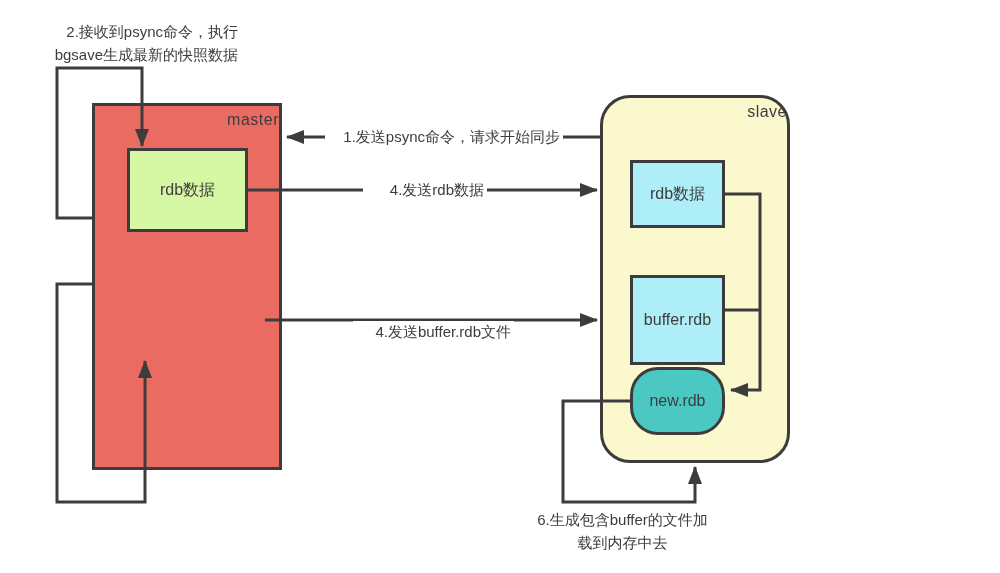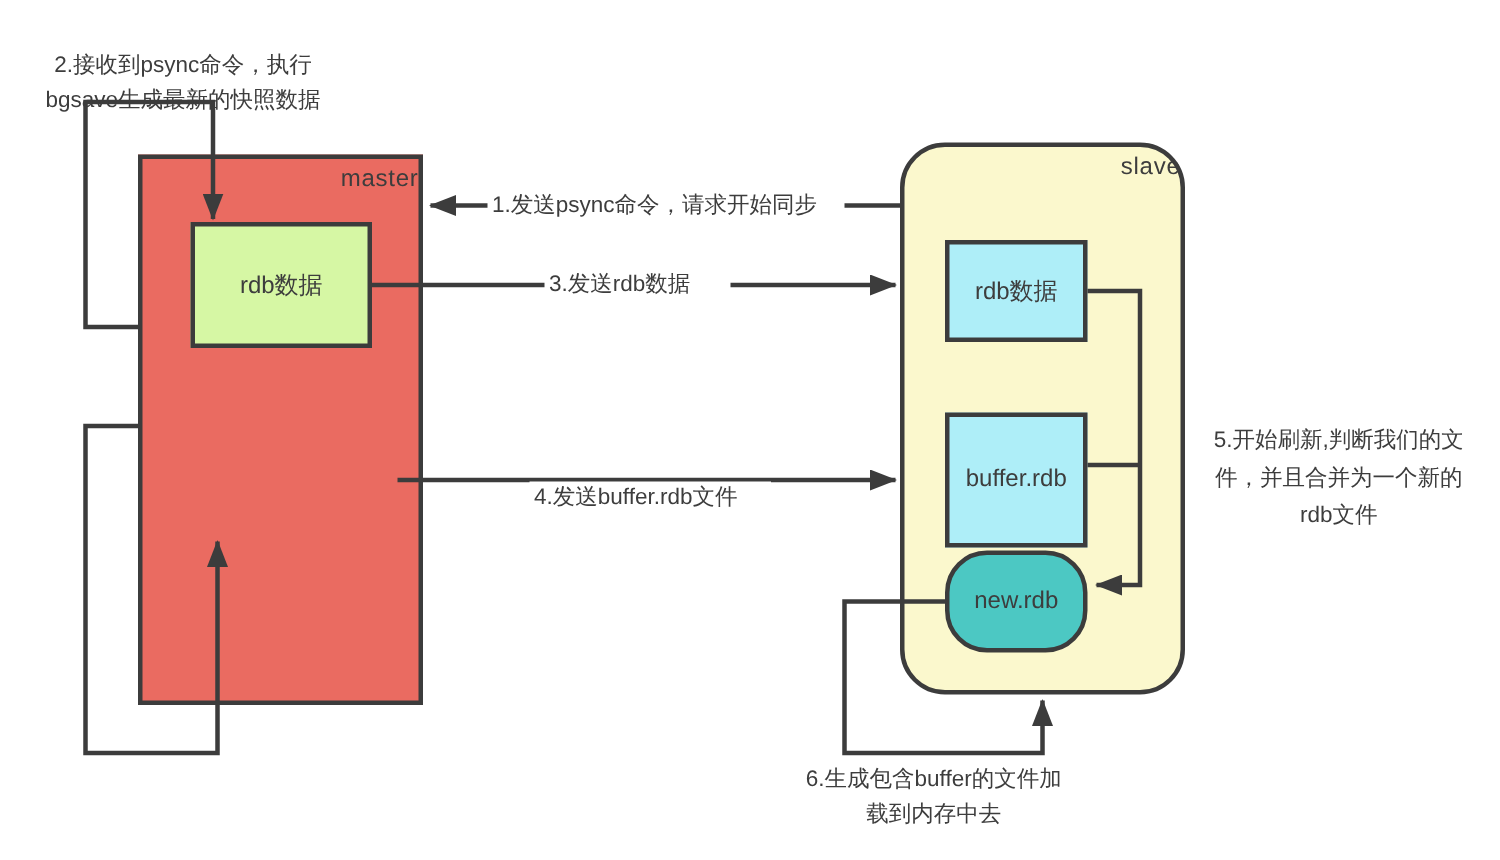--- a/index.html
+++ b/index.html
@@ -25,21 +25,21 @@
   #slave-box{left:600px;top:95px;width:190px;height:368px;background:var(--slave_fill,#fbf8cd);border-radius:30px;}
   #master-rdb{left:127px;top:148px;width:121px;height:84px;background:var(--node_green,#d6f7a4);}
   #master-repl{left:109px;top:285px;width:156px;height:72px;background:var(--node_green,#d6f7a4);}
   #slave-rdb{left:630px;top:160px;width:95px;height:68px;background:var(--node_cyan,#aeeef8);}
   #slave-buffer{left:630px;top:275px;width:95px;height:90px;background:var(--node_cyan,#aeeef8);}
   #slave-new{left:630px;top:367px;width:95px;height:68px;background:var(--node_teal,#4cc8c3);border-radius:28px;}
   #connectors{position:absolute;left:0;top:0;width:1000px;height:573px;z-index:5;pointer-events:none;}
   #connectors path{fill:none;stroke:var(--line,#3c3c3c);stroke-width:3;}
   .arrow-label{
     position:absolute;z-index:6;background:var(--canvas,#fff);font-size:15px;
-    text-align:left;padding:0 3px;line-height:21px;
+    text-align:right;padding:0 3px;line-height:21px;
   }
   .note{
     position:absolute;z-index:6;font-size:15px;line-height:23px;text-align:center;
     white-space:pre-line;
   }
   #note-step5{line-height:25px;}
   #note-step2-red{color:var(--red_text,#f17872);}
 </style>
 </head>
 <body>
@@ -77,24 +77,21 @@
     <path d="M 92 284 H 57 V 502 H 145 V 361" marker-end="url(#arrow)"></path>
     <path d="M 600 137 H 287" marker-end="url(#arrow)"></path>
     <path d="M 248 190 H 597" marker-end="url(#arrow)"></path>
     <path d="M 265 320 H 597" marker-end="url(#arrow)"></path>
     <path d="M 725 194 H 760 V 390 H 731" marker-end="url(#arrow)"></path>
     <path d="M 725 310 H 760"></path>
     <path d="M 630 401 H 563 V 502 H 695 V 467" marker-end="url(#arrow)"></path>
   </svg>
 
   <div class="arrow-label" style="left:325px;top:126px;width:232px;">1.发送psync命令，请求开始同步</div>
-  <div class="arrow-label" style="left:363px;top:179px;width:118px;">3.发送rdb数据</div>
+  <div class="arrow-label" style="left:363px;top:179px;width:118px;">4.发送rdb数据</div>
   <div class="arrow-label" style="left:353px;top:309px;width:155px;margin-top:12px;">4.发送buffer.rdb文件</div>
 
-  <div class="note" style="left:6px;top:32px;width:232px;">2.接收到psync命令，执行
+  <div class="note" style="left:6px;top:20px;width:232px;text-align:right;">2.接收到psync命令，执行
 bgsave生成最新的快照数据</div>
-  <div class="note" id="note-step5" style="left:795px;top:281px;width:195px;">5.开始刷新,判断我们的文
-件，并且合并为一个新的
-rdb文件</div>
   <div class="note" style="left:505px;top:508px;width:235px;">6.生成包含buffer的文件加
 载到内存中去</div>
 
 </div>
 
 </body></html>

